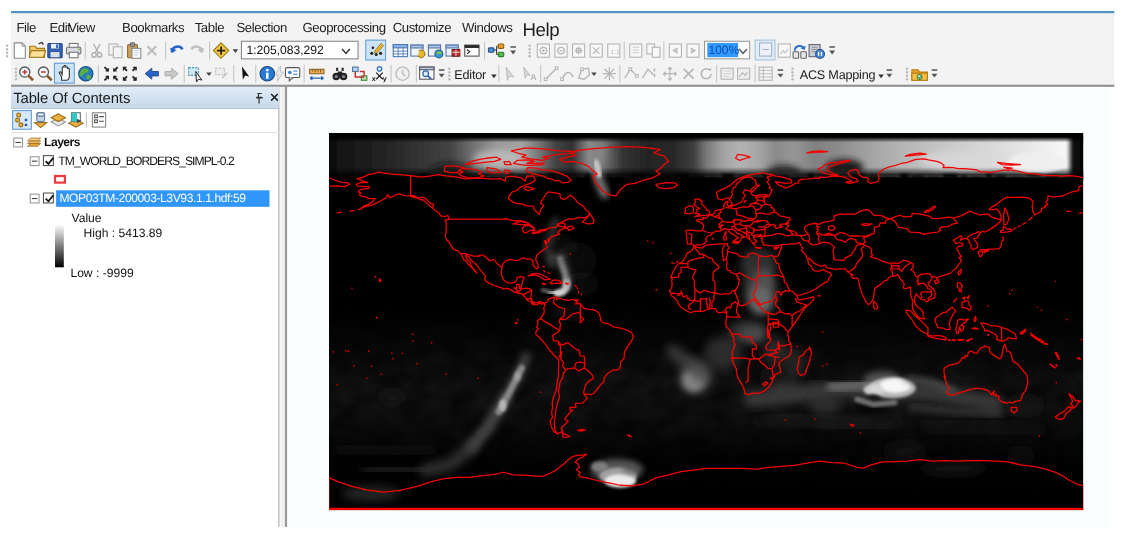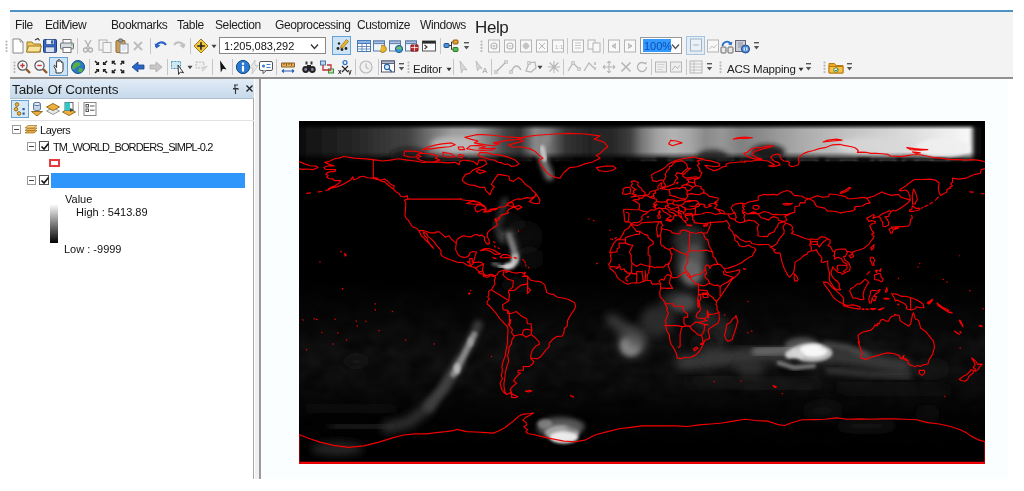--- a/index.html
+++ b/index.html
@@ -474,36 +474,37 @@
       <path d="M8 9.2 h4.5" stroke="#555"></path>
     </svg>
     <div style="position:absolute;left:10px;top:120px;width:244px;height:1px;background:#e2e2e2"></div>
     <div style="position:absolute;left:12px;top:125px;width:9px;height:9px;background:#fff;border:1px solid #9a9a9a"></div>
     <div style="position:absolute;left:14px;top:129px;width:5px;height:1px;background:#444"></div>
     <svg style="position:absolute;left:24px;top:123px" width="14" height="13" viewBox="0 0 14 13">
       <path d="M1 10 l3 -2.5 h9 l-3 2.5 z" fill="#e8a83c" stroke="#8a5a10" stroke-width=".6"></path>
       <path d="M1 7.5 l3 -2.5 h9 l-3 2.5 z" fill="#f0bc5a" stroke="#8a5a10" stroke-width=".6"></path>
       <path d="M1 5 l3 -2.5 h9 l-3 2.5 z" fill="#f8d080" stroke="#8a5a10" stroke-width=".6"></path>
     </svg>
-    <div style="position:absolute;left:40px;top:124px;font-size:11px;letter-spacing:-0.45px;font-weight:normal;color:#111">Layers</div>
+    <div style="position:absolute;left:40px;top:124px;font-size:11px;letter-spacing:-0.45px;font-weight:bold;color:#111">Layers</div>
     <div style="position:absolute;left:27px;top:142px;width:9px;height:9px;background:#fff;border:1px solid #9a9a9a"></div>
     <div style="position:absolute;left:29px;top:146px;width:5px;height:1px;background:#444"></div>
     <div style="position:absolute;left:39px;top:141px;width:10px;height:10px;background:#fff;border:1px solid #555"></div>
     <svg style="position:absolute;left:40px;top:142px" width="10" height="10" viewBox="0 0 10 10">
       <path d="M1.5 4.5 L4 7 L8.5 1.5" fill="none" stroke="#111" stroke-width="1.6"></path>
     </svg>
     <div style="position:absolute;left:53px;top:141px;font-size:11px;letter-spacing:-0.85px;color:#111">TM_WORLD_BORDERS_SIMPL-0.2</div>
     <div style="position:absolute;left:49px;top:159px;width:11px;height:8px;background:#fff;border:2px solid #e8393d"></div>
     <div style="position:absolute;left:27px;top:176px;width:9px;height:9px;background:#fff;border:1px solid #9a9a9a"></div>
     <div style="position:absolute;left:29px;top:180px;width:5px;height:1px;background:#444"></div>
     <div style="position:absolute;left:39px;top:175px;width:10px;height:10px;background:#fff;border:1px solid #555"></div>
     <svg style="position:absolute;left:40px;top:176px" width="10" height="10" viewBox="0 0 10 10">
       <path d="M1.5 4.5 L4 7 L8.5 1.5" fill="none" stroke="#111" stroke-width="1.6"></path>
     </svg>
     <div style="position:absolute;left:51px;top:173px;width:194px;height:15px;background:#2f96fb"></div>
+    <div style="position:absolute;left:54px;top:175px;font-size:11px;letter-spacing:-0.38px;color:#fff">MOP03TM-200003-L3V93.1.1.hdf:59</div>
     <div style="position:absolute;left:65px;top:192.5px;font-size:11px;color:#111">Value</div>
     <div style="position:absolute;left:76px;top:206px;font-size:11px;color:#111">High : 5413.89</div>
     <div style="position:absolute;left:50px;top:205px;width:8px;height:38px;background:linear-gradient(#f8f8f8,#000)"></div>
     <div style="position:absolute;left:64px;top:243px;font-size:11px;color:#111">Low : -9999</div>
     <svg style="position:absolute;left:299px;top:121px" width="686" height="343" viewBox="-180 -90 360 180" preserveAspectRatio="none">
       <defs>
         <filter id="b1" x="-60%" y="-60%" width="220%" height="220%">
           <feGaussianBlur stdDeviation="0.7"></feGaussianBlur>
         </filter>
         <filter id="b2" x="-60%" y="-60%" width="220%" height="220%">

